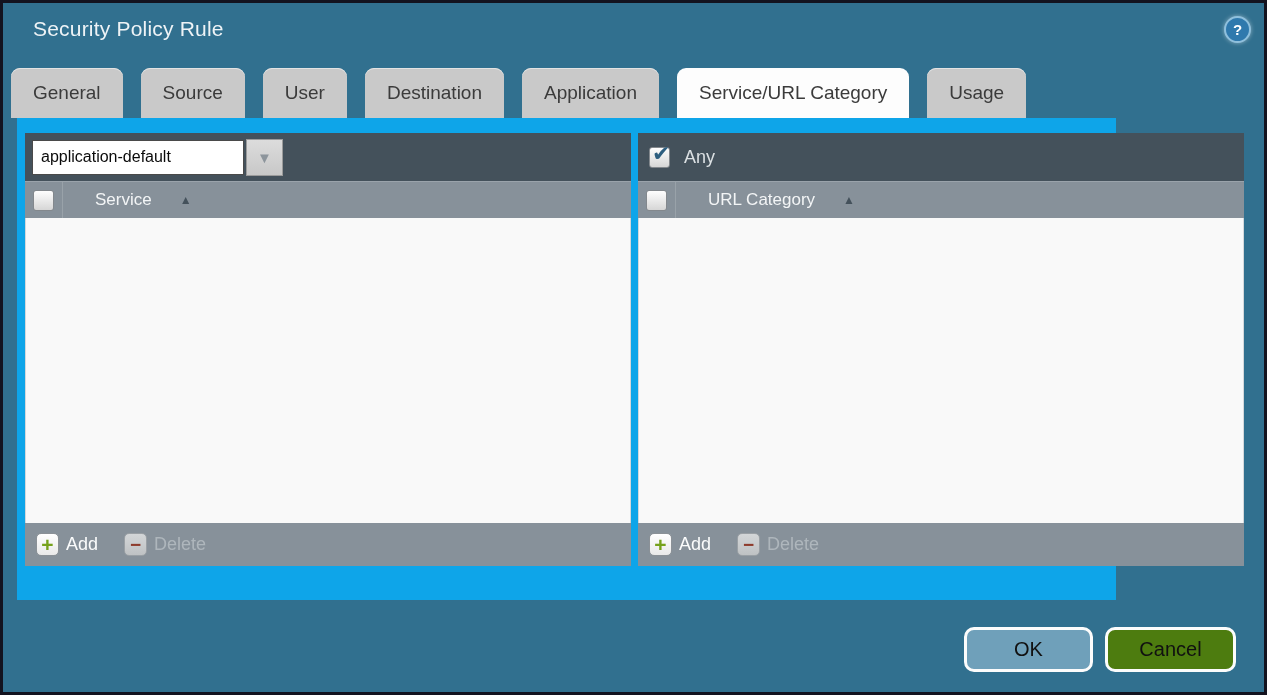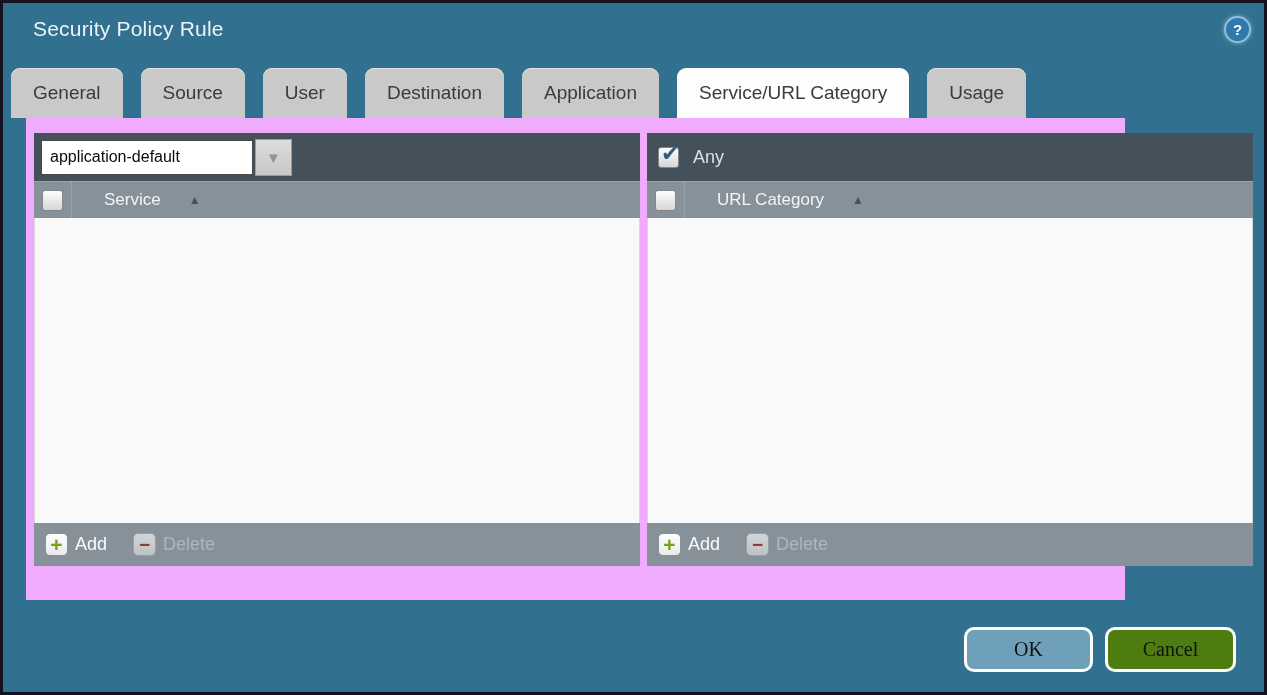--- a/index.html
+++ b/index.html
@@ -41,23 +41,23 @@
     background: #c9c9c9;
     border-radius: 9px 9px 0 0;
     box-shadow: inset 0 1px 0 #e3e3e3;
     color: #3b3b3b; font-size: 19px;
     white-space: nowrap; cursor: pointer;
   }
   .tab.active { background: #fdfdfd; box-shadow: none; }
 
   
   .content {
-    position: absolute; left: 23px; top: 115px;
+    position: absolute; left: 14px; top: 115px;
     width: 1099px; height: 482px;
-    background: #f0abfc;
+    background: #0ea5e9;
   }
 
   .panel {
     position: absolute; top: 15px;
     width: 606px; height: 433px;
     display: flex; flex-direction: column;
   }
   .panel.left  { left: 8px; }
   .panel.right { left: 621px; }
 
@@ -140,21 +140,21 @@
     color: #8e3b2c; font-size: 19px;
   }
   .tool-label { font-size: 18px; }
   .tool-label.enabled  { color: #fbfcfc; }
   .tool-label.disabled { color: #aeb6bc; }
 
   
   .action-btn {
     position: absolute; top: 624px; height: 45px;
     border: 3px solid #fcfcfc; border-radius: 10px;
-    font-family: Liberation Serif, serif;
+    font-family: Liberation Sans, sans-serif;
     font-size: 20px; color: #111; cursor: pointer;
   }
   .ok-btn     { left: 961px;  width: 129px; background: #6fa0ba; }
   .cancel-btn { left: 1102px; width: 131px; background: #4d7c0f; }
 </style>
 </head>
 <body>
 
 <div class="dialog">
 

